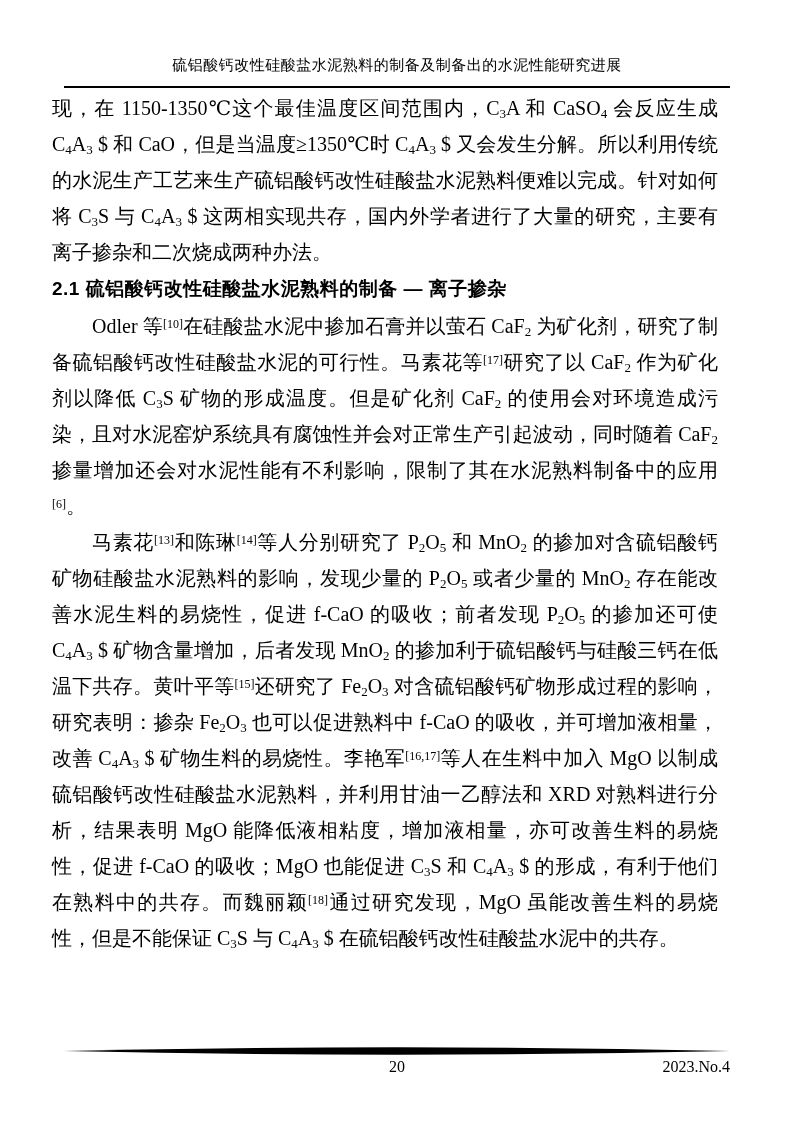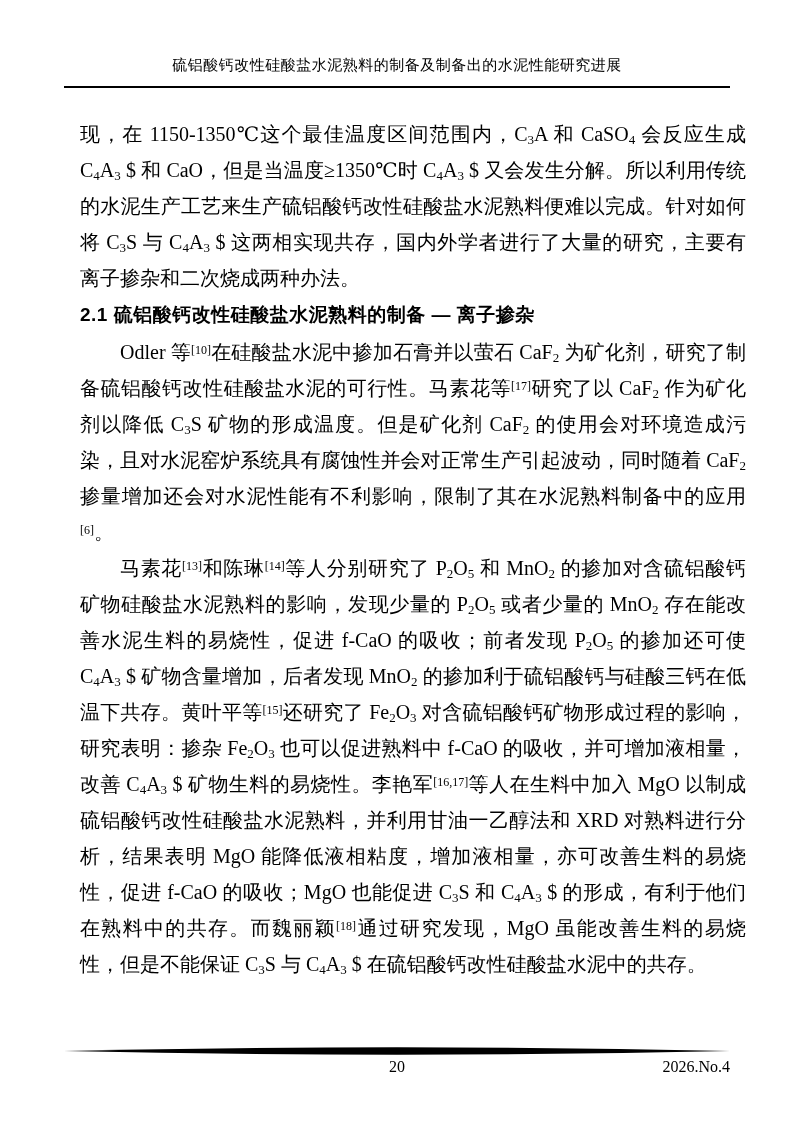--- a/index.html
+++ b/index.html
@@ -33,27 +33,26 @@
   .header-rule {
     position: absolute;
     left: 64px;
     top: 86px;
     width: 666px;
     height: 0;
     border-top: 2px solid #000000;
   }
   .doc-body {
     position: absolute;
-    left: 80px;
+    left: 52px;
     top: 90px;
     width: 666px;
     font-size: 20px;
     line-height: 36px;
     text-align: justify;
-    margin-top: 26px;
   }
   .doc-body p { margin: 0; }
   .doc-body p.indent { text-indent: 2em; }
   .section-heading {
     font-family: "Liberation Sans", "DejaVu Sans", sans-serif;
     font-weight: bold;
     font-size: 19px;
     line-height: 38px;
     text-align: left;
     letter-spacing: 0.5px;
@@ -122,16 +121,16 @@
   </div>
 
   <div class="footer-bar">
     <svg width="666" height="10" viewBox="0 0 666 10" xmlns="http://www.w3.org/2000/svg">
       <path d="M0,5 Q333,-2.5 666,5 Q333,12.5 0,5 Z" fill="#000000"></path>
     </svg>
   </div>
 
   <div class="page-footer">
     <span class="page-number">20</span>
-    <span class="issue-label">2026.No.4</span>
+    <span class="issue-label">2023.No.4</span>
   </div>
 
 </div>
 
 </body></html>

